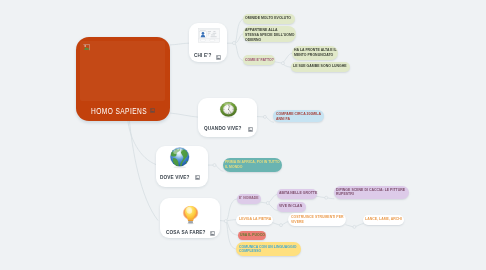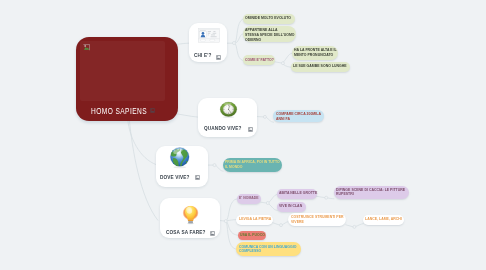--- a/index.html
+++ b/index.html
@@ -9,21 +9,21 @@
 svg.links{position:absolute;left:0;top:0;width:486px;height:270px;pointer-events:none;}
 .pill{position:absolute;box-sizing:border-box;border-radius:10px;
   padding:0;display:block;overflow:visible;box-shadow:0 1px 1.6px rgba(90,110,125,0.18);}
 .pill .ln{display:block;white-space:nowrap;}
 .pill > span{display:block;position:absolute;left:2.6px;top:2.2px;
   font-size:3.6px;font-weight:bold;line-height:1.33;letter-spacing:0.02px;
   transform:scaleX(var(--sx,0.965));transform-origin:left top;}
 .card{position:absolute;box-sizing:border-box;background:#fff;border-radius:9px;box-shadow:0 1px 2.5px rgba(90,110,125,0.16);}
 .card .lbl{position:absolute;font-size:4.9px;color:#3a434c;font-weight:bold;
   letter-spacing:0.15px;white-space:nowrap;transform:scaleX(0.96);transform-origin:left top;}
-.root{position:absolute;background:#7f1d1d;border-radius:13px;box-shadow:0 1.5px 3px rgba(70,110,140,0.18);padding-left:8px;}
+.root{position:absolute;background:#c2410c;border-radius:13px;box-shadow:0 1.5px 3px rgba(70,110,140,0.18);}
 .root .lbl{position:absolute;color:#fff;font-size:8.5px;letter-spacing:0.55px;white-space:nowrap;
   transform:scaleX(0.775);transform-origin:left top;}
 .imgicon{position:absolute;}
 .imgarea{background:rgba(255,255,255,0.045);border-radius:2px;}
 .imgicon svg,.thumb svg,.broken-img svg{display:block;}
 </style>
 </head>
 <body>
 
 <div id="stage">

